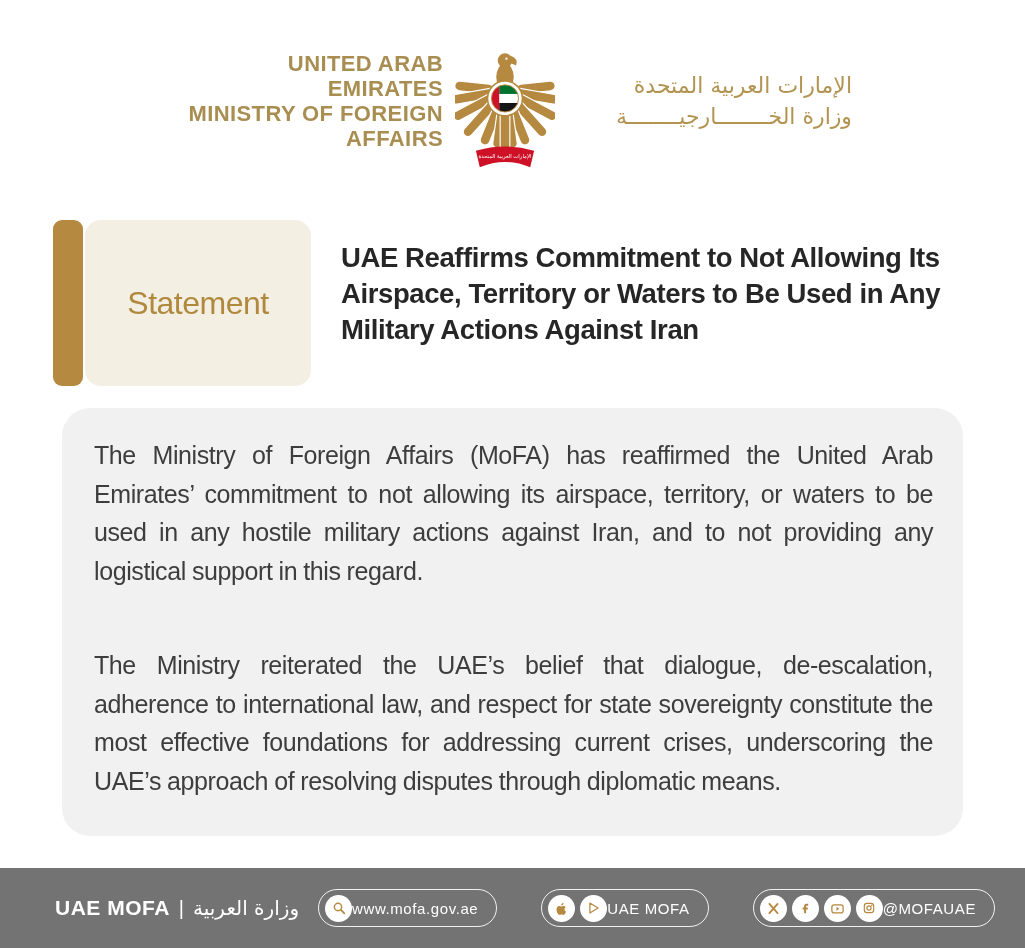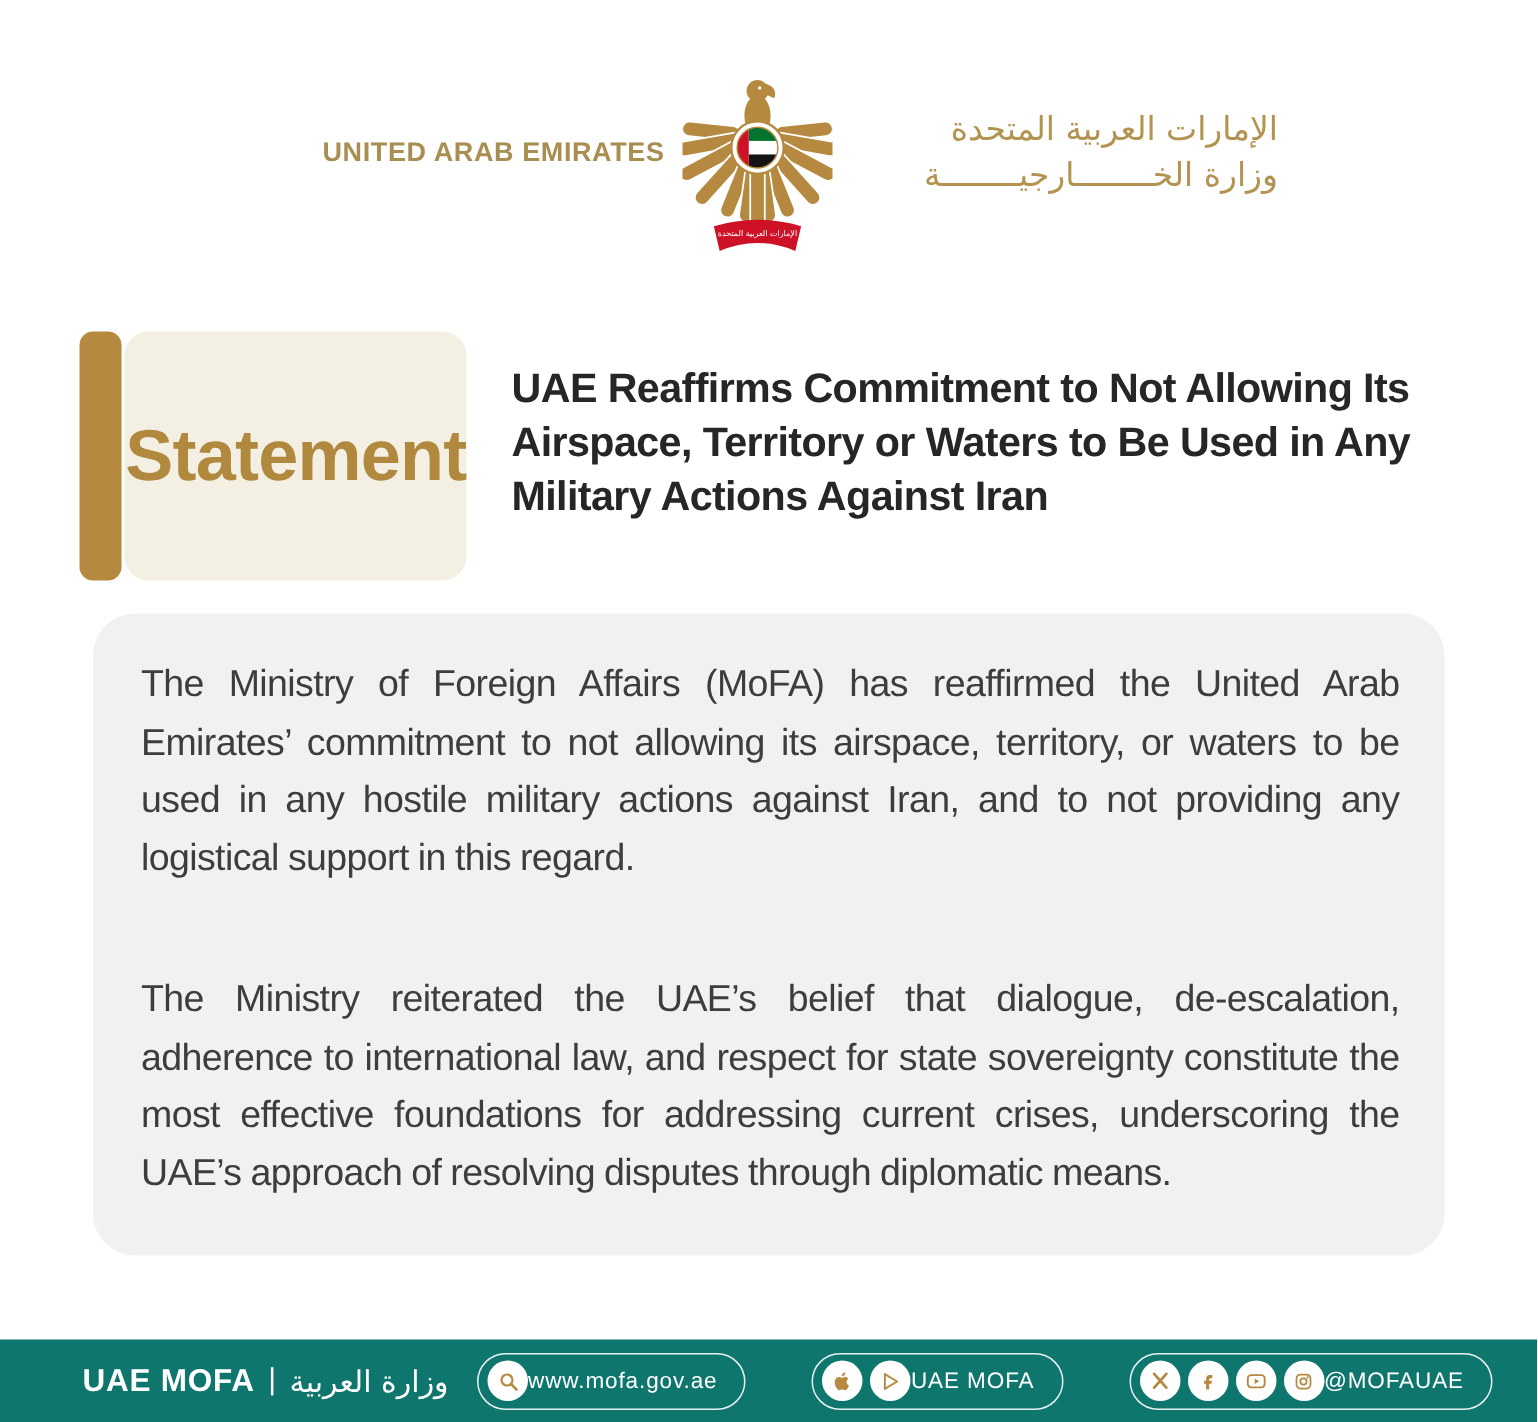--- a/index.html
+++ b/index.html
@@ -8,60 +8,60 @@
     background:#ffffff; font-family:"Liberation Sans", sans-serif;
   }
 
   
   .header {
     display:flex; justify-content:center; align-items:center;
     padding-top:48px; gap:12px;
   }
   .org-en {
     text-align:right; color:#a98e52; font-weight:bold;
-    font-size:18px; line-height:25px; letter-spacing:0.4px;
+    font-size:22px; line-height:25px; letter-spacing:0.4px;
     margin-bottom:26px; width:270px;
   }
   .emblem { flex:0 0 auto; }
   .org-ar {
     direction:rtl; text-align:right; color:#b29350;
     font-family:"DejaVu Sans", sans-serif;
     font-size:22px; line-height:31px; margin-bottom:26px; width:285px;
   }
 
   
   .statement-row { display:flex; margin:40px 0 0 53px; }
   .badge { display:flex; width:258px; height:166px; flex:0 0 auto; }
   .badge-bar { width:30px; height:166px; background:#b5893f; border-radius:9px; }
   .badge-panel {
     flex:1; margin-left:2px; background:#f3efe2; border-radius:16px;
     display:flex; align-items:center; justify-content:center;
   }
-  .badge-label { color:#b0893e; font-weight:bold; font-size:48px; letter-spacing:-0.5px; }
+  .badge-label { color:#b0893e; font-weight:normal; font-size:32px; letter-spacing:-0.5px; }
   .title {
     margin:20px 0 0 30px; width:640px;
     color:#262626; font-weight:bold; font-size:27.5px; line-height:36px;
     letter-spacing:-0.4px;
   }
 
   
   .card {
     margin:22px 62px 0 62px; background:#f1f1f2; border-radius:28px;
     padding:28px 30px 36px 32px; box-sizing:border-box;
   }
   .card p {
     margin:0; text-align:justify; color:#3d3d3d;
     font-size:25px; line-height:38.5px; letter-spacing:-0.4px; word-spacing:-0.5px;
   }
   .card p + p { margin-top:56px; }
 
   
   .footer {
-    position:absolute; left:0; bottom:0; width:100%; height:55px;
-    background:#0f766e; display:flex; align-items:center;
+    position:absolute; left:0; bottom:0; width:100%; height:80px;
+    background:#737373; display:flex; align-items:center;
     padding:0 30px 0 55px; box-sizing:border-box;
   }
   .brand { display:flex; align-items:center; gap:9px; color:#ffffff; }
   .brand-en { font-weight:bold; font-size:21px; letter-spacing:0.5px; }
   .brand-sep { font-size:20px; }
   .brand-ar { font-family:"DejaVu Sans", sans-serif; font-size:20px; direction:rtl; }
   .pills { display:flex; gap:44px; margin-left:auto; align-items:center; }
   .pill {
     display:flex; align-items:center; height:38px; box-sizing:border-box;
     border:1.3px solid rgba(255,255,255,0.9); border-radius:20px;
@@ -75,20 +75,21 @@
   .pill-label { color:#ffffff; font-size:15px; letter-spacing:0.6px; white-space:nowrap; }
 </style>
 </head>
 <body>
 
 <div class="page">
 
   <div class="header">
     <div class="org-en">
       <div>UNITED ARAB EMIRATES</div>
+      <div>MINISTRY OF FOREIGN AFFAIRS</div>
     </div>
 
     <div class="emblem">
       <svg width="100" height="128" viewBox="0 0 100 132">
         <defs>
           <clipPath id="flagclip">
               <circle cx="50" cy="52" r="14"></circle>
             </clipPath>
         </defs>
 

